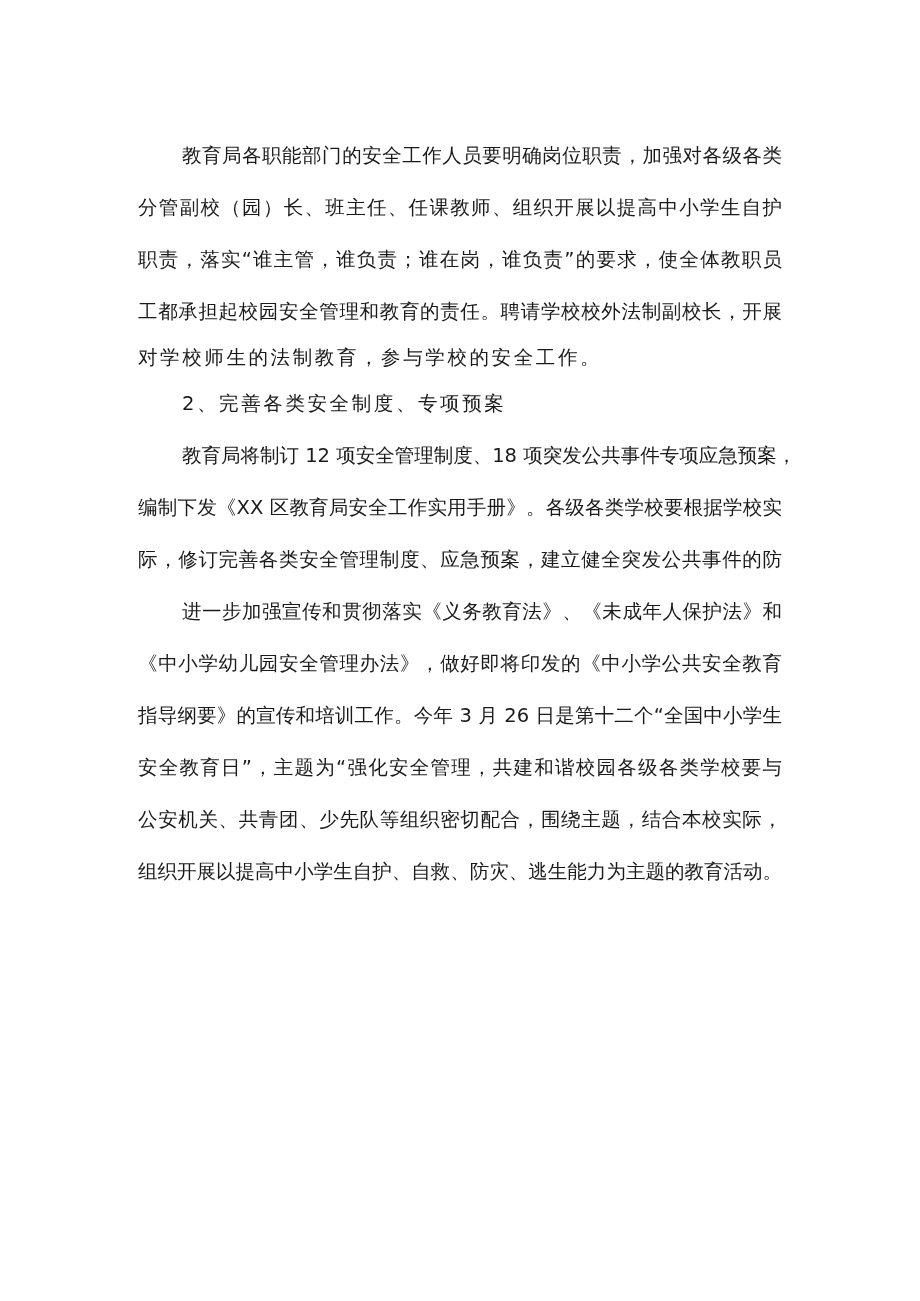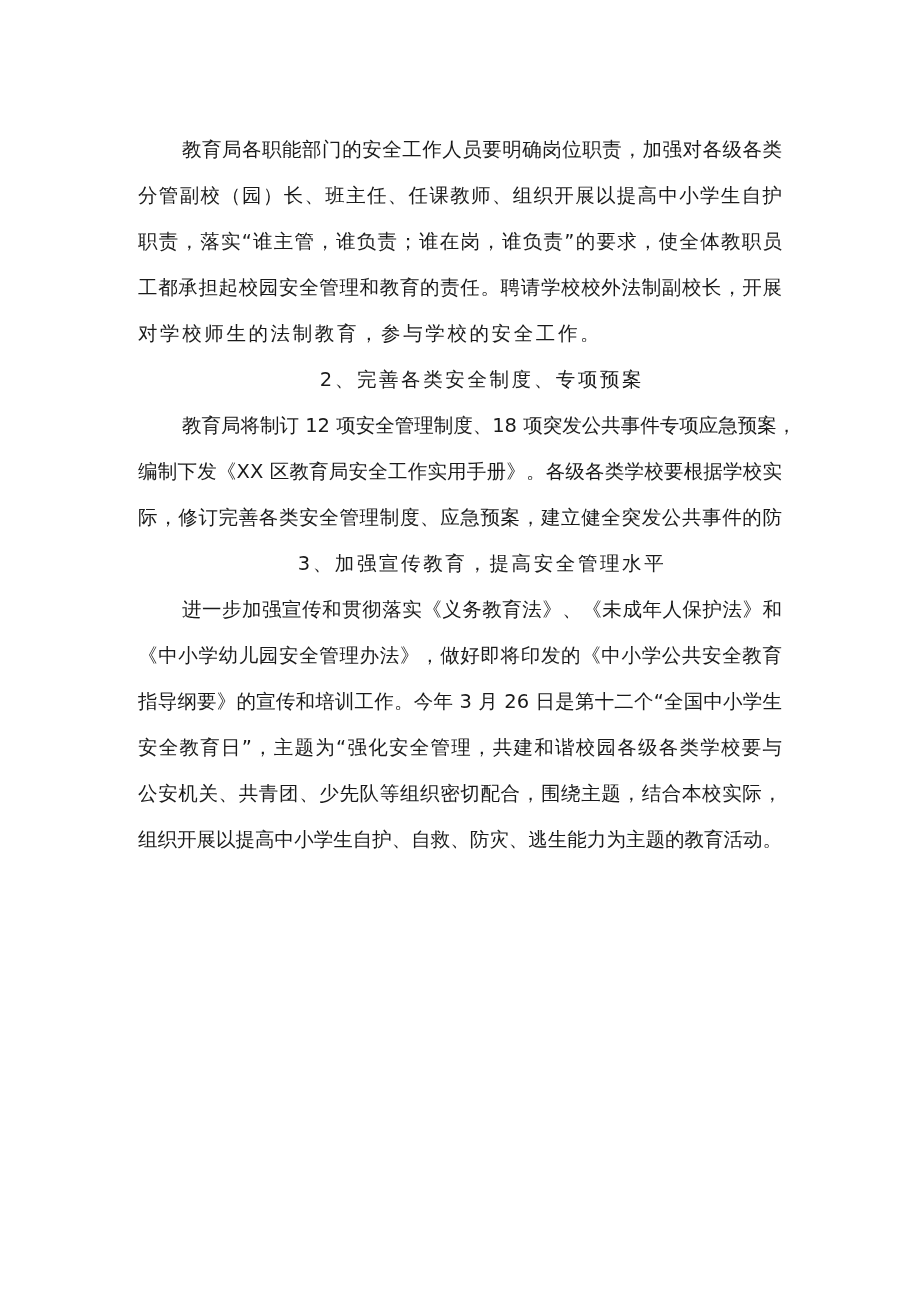--- a/index.html
+++ b/index.html
@@ -1,36 +1,35 @@
 <!DOCTYPE html>
 <html><head>
 <meta charset="utf-8">
 <style>
   html, body { margin:0; padding:0; background:#ffffff; }
   body { width:920px; height:1301px; position:relative; overflow:hidden;
          font-family: "DejaVu Sans", "Liberation Sans", sans-serif; color:#1a1a1a; }
   .page { position:absolute; left:138px; top:132px; width:644px; }
   .line { height:46px; line-height:36px; font-size:19.5px; white-space:nowrap;
           letter-spacing:2.6px; overflow:visible; }
-  .indent { padding-left:44px;text-align:center; }
-  .just { text-align:justify; text-align-last:justify; letter-spacing:0; }
+  .indent { padding-left:44px; }
+  .just { text-align:justify; text-align-last:justify; letter-spacing:0;margin-top:6px; }
 </style>
 </head>
 <body>
 
 <div class="page">
   <div class="line indent just">教育局各职能部门的安全工作人员要明确岗位职责，加强对各级各类</div>
   <div class="line just">分管副校（园）长、班主任、任课教师、组织开展以提高中小学生自护</div>
   <div class="line just">职责，落实“谁主管，谁负责；谁在岗，谁负责”的要求，使全体教职员</div>
   <div class="line just">工都承担起校园安全管理和教育的责任。聘请学校校外法制副校长，开展</div>
   <div class="line">对学校师生的法制教育，参与学校的安全工作。</div>
   <div class="line indent">2、完善各类安全制度、专项预案</div>
   <div class="line indent just">教育局将制订 12 项安全管理制度、18 项突发公共事件专项应急预案，</div>
   <div class="line just">编制下发《XX 区教育局安全工作实用手册》。各级各类学校要根据学校实</div>
   <div class="line just">际，修订完善各类安全管理制度、应急预案，建立健全突发公共事件的防</div>
-  <div class="line indent">3、加强宣传教育，提高安全管理水平</div>
   <div class="line indent just">进一步加强宣传和贯彻落实《义务教育法》、《未成年人保护法》和</div>
   <div class="line just">《中小学幼儿园安全管理办法》，做好即将印发的《中小学公共安全教育</div>
   <div class="line just">指导纲要》的宣传和培训工作。今年 3 月 26 日是第十二个“全国中小学生</div>
   <div class="line just">安全教育日”，主题为“强化安全管理，共建和谐校园各级各类学校要与</div>
   <div class="line just">公安机关、共青团、少先队等组织密切配合，围绕主题，结合本校实际，</div>
   <div class="line just">组织开展以提高中小学生自护、自救、防灾、逃生能力为主题的教育活动。</div>
 </div>
 
 </body></html>

